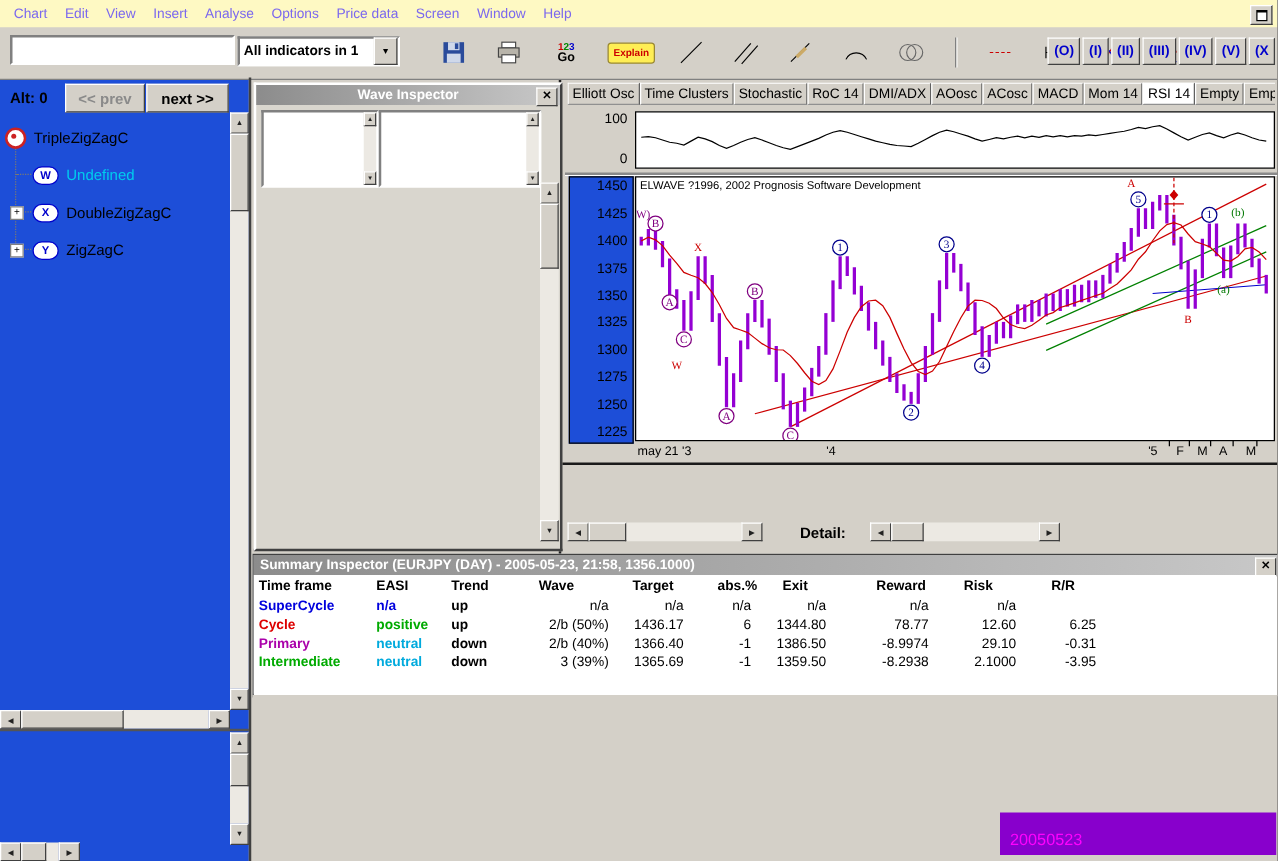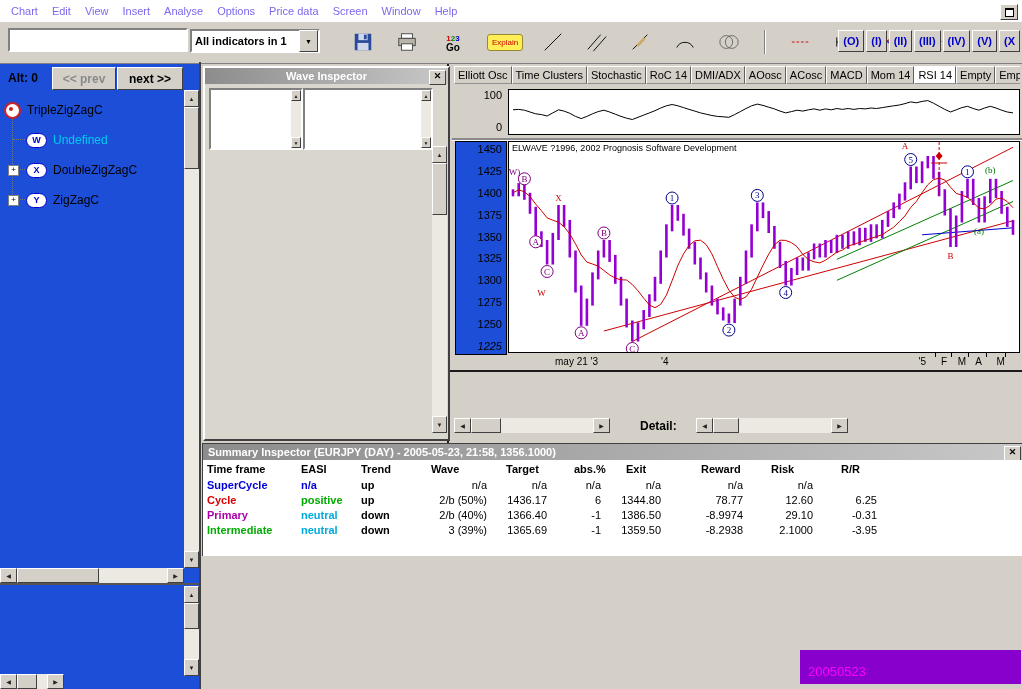--- a/index.html
+++ b/index.html
@@ -1,20 +1,20 @@
 <!DOCTYPE html>
 <html><head>
 <meta charset="utf-8">
 <style>
   html,body{margin:0;padding:0;background:#555}
   #app{position:relative;width:1022px;height:689px;background:#d4d0c8;
        font-family:"Liberation Sans",sans-serif;font-size:11px;color:#000;overflow:hidden}
 
   
-  #menubar{position:absolute;left:0;top:0;width:1022px;height:22px;background:#ffffff;display:flex;align-items:center}
+  #menubar{position:absolute;left:0;top:0;width:1022px;height:22px;background:#fef9c3;display:flex;align-items:center}
   #menu-items{display:flex;align-items:center;padding-left:4px}
   .menu-item{padding:0 7px;line-height:22px;cursor:default;white-space:nowrap}
   #win-restore{position:absolute;right:4px;top:4px;width:16px;height:14px;background:#d4d0c8;
        border:1px solid;border-color:#fff #404040 #404040 #fff;display:flex;align-items:center;justify-content:center}
   .wr-sq{width:7px;height:6px;border:1px solid #000;border-top-width:2px;background:#fff}
 
   
   #toolbar{position:absolute;left:0;top:22px;width:1022px;height:41px;background:#d4d0c8;border-bottom:1px solid #808080}
   #tb-input{position:absolute;left:8px;top:6px;width:170px;height:20px;border:2px solid;border-color:#808080 #fff #fff #808080;
        background:#fff;font-family:"Liberation Sans",sans-serif;font-size:11px;padding:0 3px}
@@ -23,21 +23,21 @@
   #tb-combo .val{flex:1;font-weight:bold;padding-left:3px;white-space:nowrap;overflow:hidden}
   .combo-arrow{width:17px;height:100%;background:#d4d0c8;border:1px solid;border-color:#fff #404040 #404040 #fff;
        display:flex;align-items:center;justify-content:center;font-size:7px}
   .tb-group{position:absolute;top:6px;display:flex;gap:18px;align-items:center;height:28px}
   .tb-btn{width:26px;height:26px;display:flex;align-items:center;justify-content:center;background:#d4d0c8}
   .tb-sep{width:0;height:24px;border-left:1px solid #808080;border-right:1px solid #fff;margin:0 4px}
   .go-btn{display:flex;flex-direction:column;align-items:center;justify-content:center;width:30px;height:26px;line-height:9px}
   .go-digits span{font-size:8px;font-weight:bold}
   .go-word{font-size:10px;font-weight:bold}
   .explain-btn{background:#ffee55;border:1px solid #998833;border-radius:3px;color:#cc0000;font-size:8px;
-       padding:3px 4px;font-weight:normal}
+       padding:3px 4px;font-weight:bold}
   .pencil-glyph{font-size:15px;color:#554422}
   .wave-btn{height:20px;padding:0 4px;background:#d4d0c8;border:1px solid;border-color:#fff #404040 #404040 #fff;
        color:#0000cc;font-weight:bold;font-size:11px;display:flex;align-items:center;white-space:nowrap}
   #wave-group{position:absolute;right:2px;top:8px;display:flex;gap:2px}
 
   
   .raised{background:#d4d0c8;border:1px solid;border-color:#fff #404040 #404040 #fff}
   .sb-btn{background:#d4d0c8;border:1px solid;border-color:#fff #404040 #404040 #fff;display:flex;
        align-items:center;justify-content:center;font-size:6px;color:#222}
   .sb-track{background:#ece9e3;position:relative;flex:1}
@@ -363,21 +363,21 @@
     <div id="price-axis">
         <span class="ytick" style="top: 1px;">1450</span>
         <span class="ytick" style="top: 22.875px;">1425</span>
         <span class="ytick" style="top: 44.75px;">1400</span>
         <span class="ytick" style="top: 66.625px;">1375</span>
         <span class="ytick" style="top: 88.5px;">1350</span>
         <span class="ytick" style="top: 110.375px;">1325</span>
         <span class="ytick" style="top: 132.25px;">1300</span>
         <span class="ytick" style="top: 154.125px;">1275</span>
         <span class="ytick" style="top: 176px;">1250</span>
-        <span class="ytick" style="top: 197.875px; font-style: italic;">1225</span>
+        <span class="ytick" style="top: 197.875px;">1225</span>
       </div>
     <div id="chart-plot">
       <svg id="chart-svg" width="510" height="210">
           <line x1="94.9" y1="189.0" x2="504.0" y2="78.8" stroke="#cc0000" stroke-width="1"></line>
           <line x1="123.3" y1="199.5" x2="504.0" y2="5.3" stroke="#cc0000" stroke-width="1"></line>
           <line x1="327.9" y1="117.3" x2="504.0" y2="38.5" stroke="#008000" stroke-width="1"></line>
           <line x1="327.9" y1="138.3" x2="504.0" y2="59.5" stroke="#008000" stroke-width="1"></line>
           <line x1="413.1" y1="92.8" x2="504.0" y2="85.8" stroke="#0000cc" stroke-width="1"></line>
           <line x1="4.0" y1="47.3" x2="4.0" y2="54.3" stroke="#9400d3" stroke-width="2.6"></line>
           <line x1="9.7" y1="41.1" x2="9.7" y2="54.3" stroke="#9400d3" stroke-width="2.6"></line>
@@ -500,21 +500,21 @@
           <text x="396.0" y="7.4" font-size="9" text-anchor="middle" fill="#cc0000" font-family="Liberation Serif, serif">A</text>
           <text x="441.5" y="116.7" font-size="9" text-anchor="middle" fill="#cc0000" font-family="Liberation Serif, serif">B</text>
           <circle cx="458.5" cy="29.8" r="6" fill="#fff" stroke="#00008b"></circle>
           <text x="458.5" y="32.8" font-size="9" text-anchor="middle" fill="#00008b" font-family="Liberation Serif, serif">1</text>
           <text x="469.9" y="92.3" font-size="9" text-anchor="middle" fill="#007700" font-family="Liberation Serif, serif">(a)</text>
           <text x="481.3" y="31.0" font-size="9" text-anchor="middle" fill="#007700" font-family="Liberation Serif, serif">(b)</text>
         </svg>
       <div id="chart-watermark">ELWAVE ?1996, 2002 Prognosis Software Development</div>
     </div>
     <div id="xaxis">
-        <span class="xlab" style="left: 2.04px; margin-left: 45px;">may 21 '3</span>
+        <span class="xlab" style="left: 2.04px;">may 21 '3</span>
         <span class="xlab" style="left: 153px;">'4</span>
         <span class="xlab" style="left: 410.55px;">'5</span>
         <span class="xlab" style="left: 432.99px;">F</span>
         <span class="xlab" style="left: 449.82px;">M</span>
         <span class="xlab" style="left: 467.16px;">A</span>
         <span class="xlab" style="left: 488.58px;">M</span>
         <div class="xtick" style="left: 427.38px;"></div>
         <div class="xtick" style="left: 442.68px;"></div>
         <div class="xtick" style="left: 460.02px;"></div>
         <div class="xtick" style="left: 478.38px;"></div>

